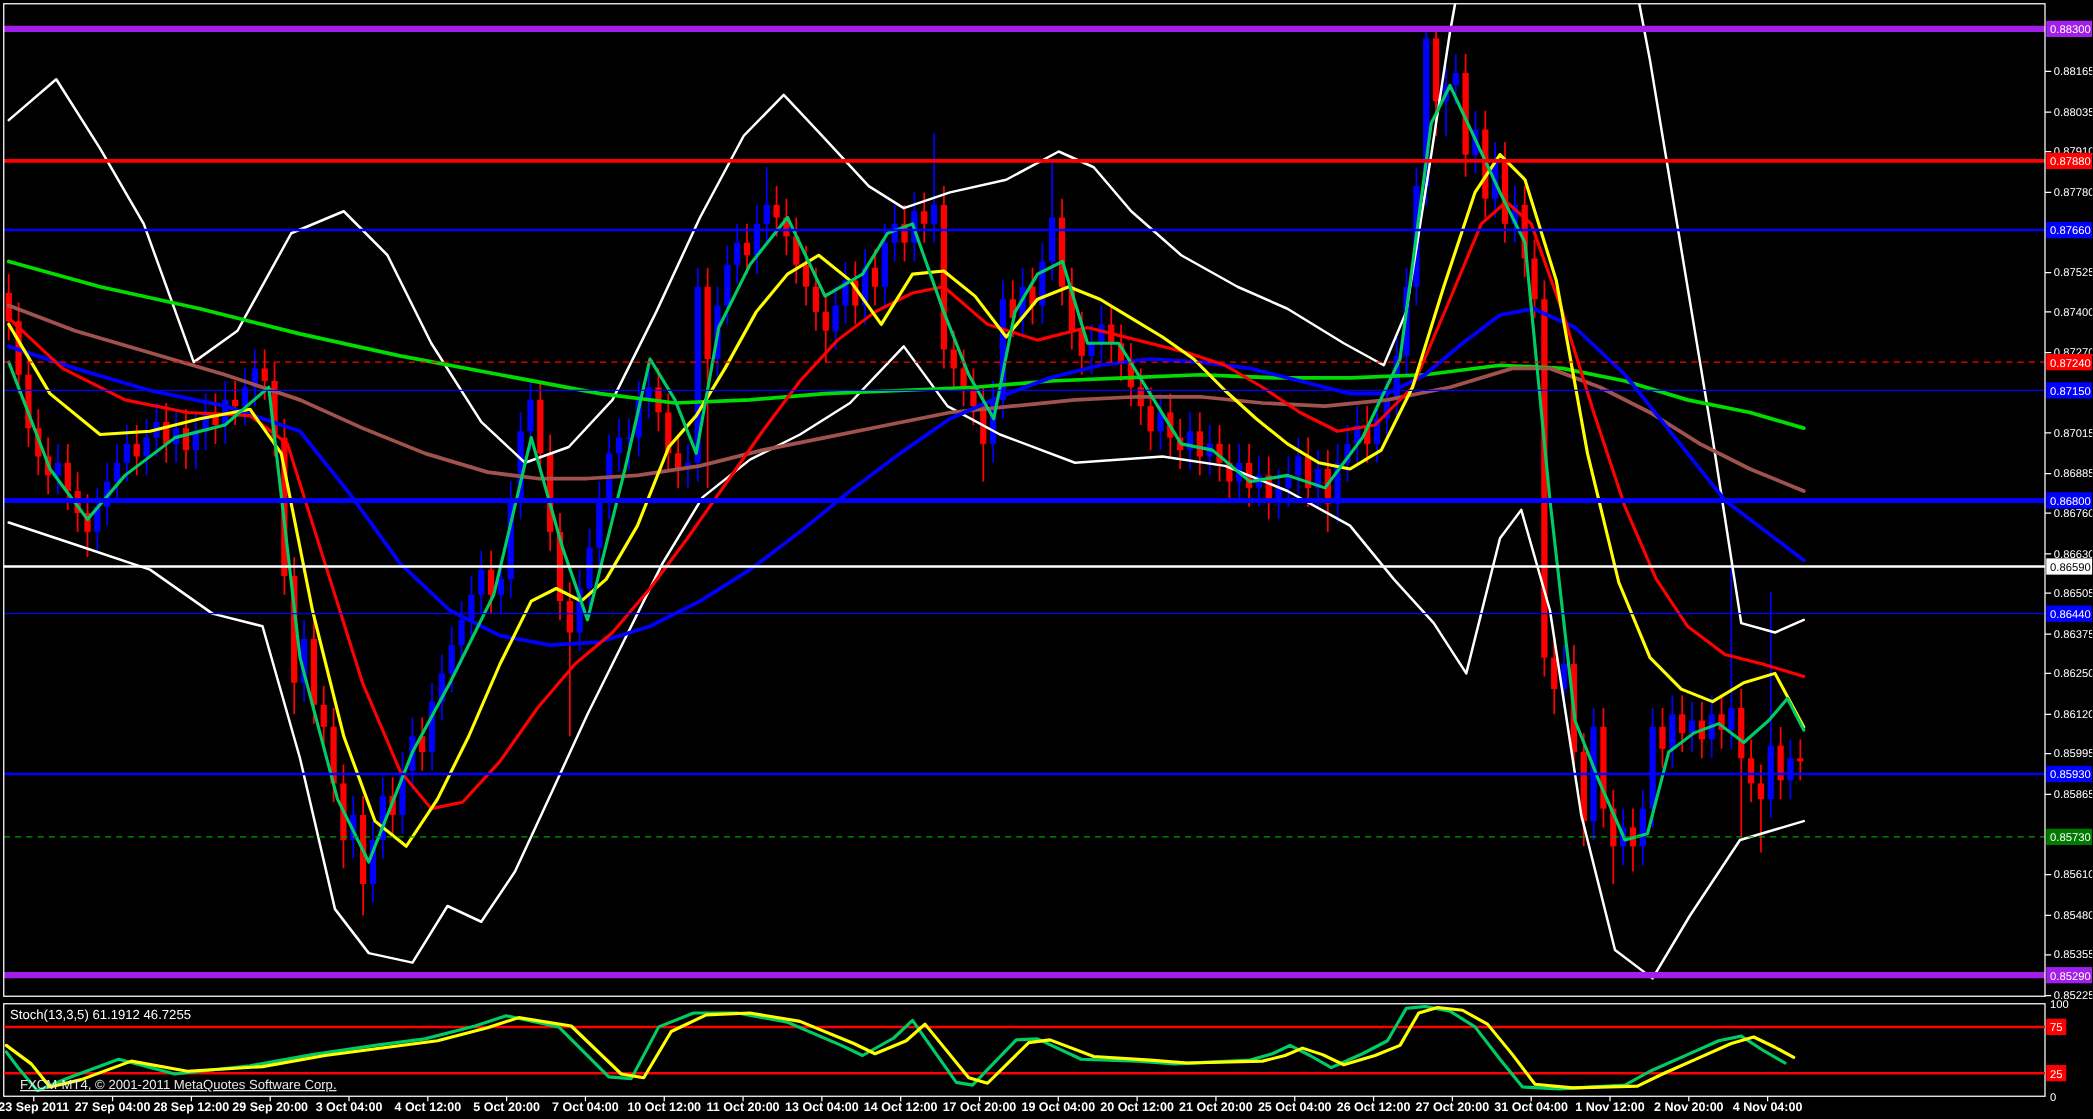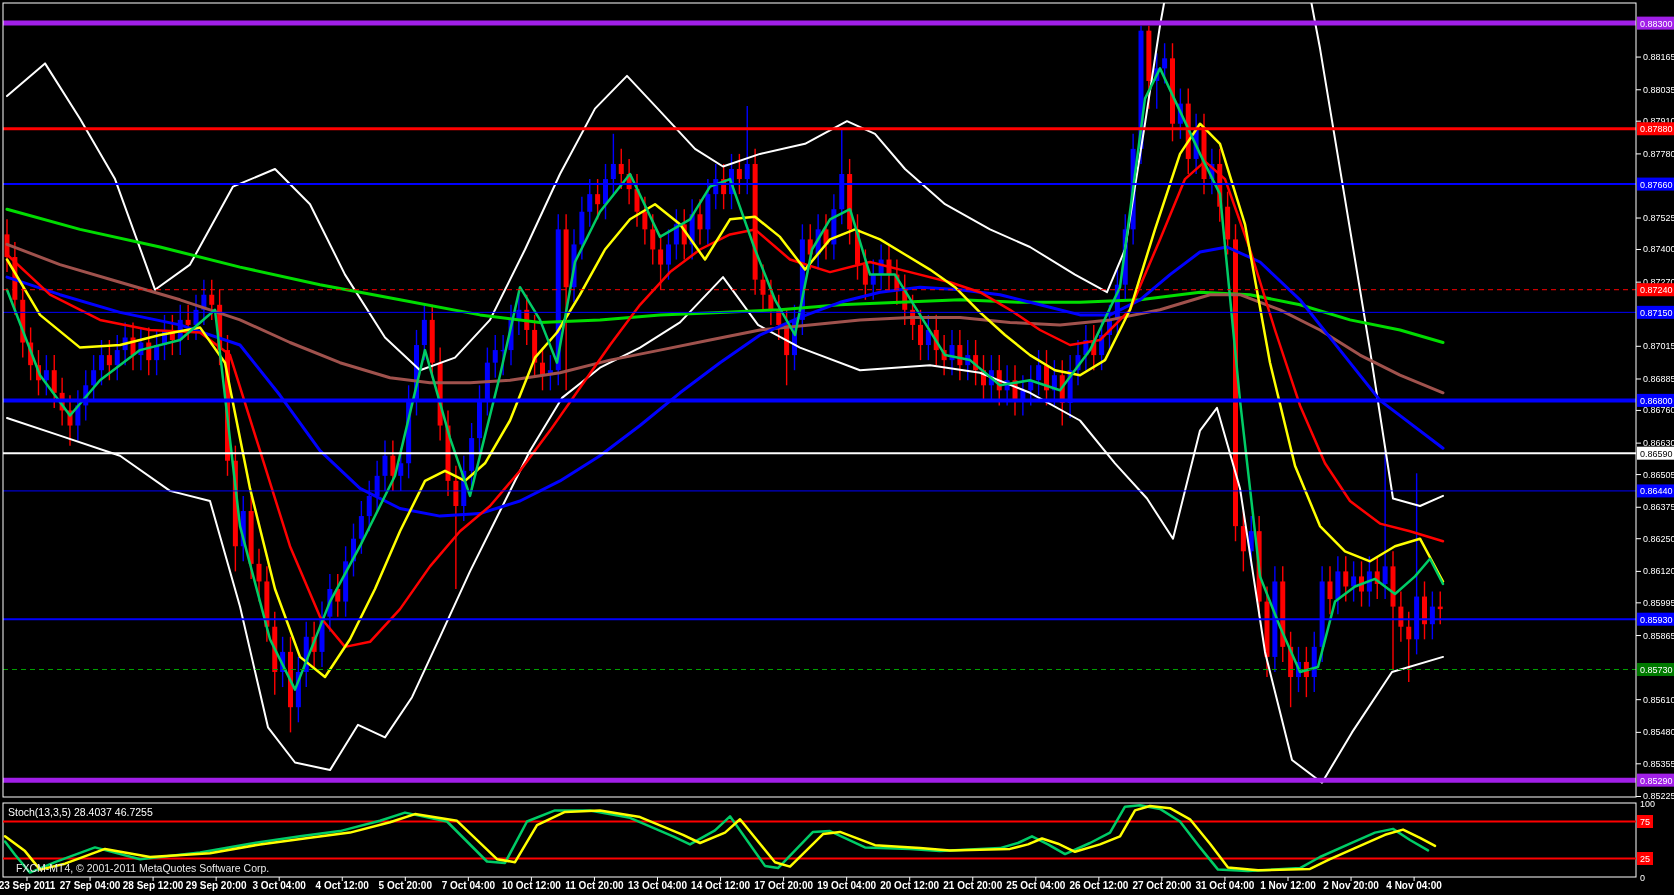--- a/index.html
+++ b/index.html
@@ -536,15 +536,15 @@
         <line x1="1224.95" y1="877" x2="1224.95" y2="881" stroke="#ffffff" stroke-width="1"></line>
         <text x="1224.95" y="889" fill="#ffffff" font-size="10px" font-weight="bold" text-anchor="middle">31 Oct 04:00</text>
         <line x1="1288" y1="877" x2="1288" y2="881" stroke="#ffffff" stroke-width="1"></line>
         <text x="1288" y="889" fill="#ffffff" font-size="10px" font-weight="bold" text-anchor="middle">1 Nov 12:00</text>
         <line x1="1351.05" y1="877" x2="1351.05" y2="881" stroke="#ffffff" stroke-width="1"></line>
         <text x="1351.05" y="889" fill="#ffffff" font-size="10px" font-weight="bold" text-anchor="middle">2 Nov 20:00</text>
         <line x1="1414.1" y1="877" x2="1414.1" y2="881" stroke="#ffffff" stroke-width="1"></line>
         <text x="1414.1" y="889" fill="#ffffff" font-size="10px" font-weight="bold" text-anchor="middle">4 Nov 04:00</text>
       </g>
     </svg>
-  <div class="float-label" id="stoch-label" style="left:8px;top:806px;">Stoch(13,3,5) 28.4037 46.7255</div>
-  <div class="float-label" id="copyright" style="left:16px;top:862px;">FXCM-MT4, © 2001-2011 MetaQuotes Software Corp.</div>
+  <div class="float-label" id="stoch-label" style="left:8px;top:806px;">Stoch(13,3,5) 61.1912 46.7255</div>
+  <div class="float-label" id="copyright" style="left:16px;top:862px;text-decoration:underline;">FXCM-MT4, © 2001-2011 MetaQuotes Software Corp.</div>
 </div>
 
 </body></html>

